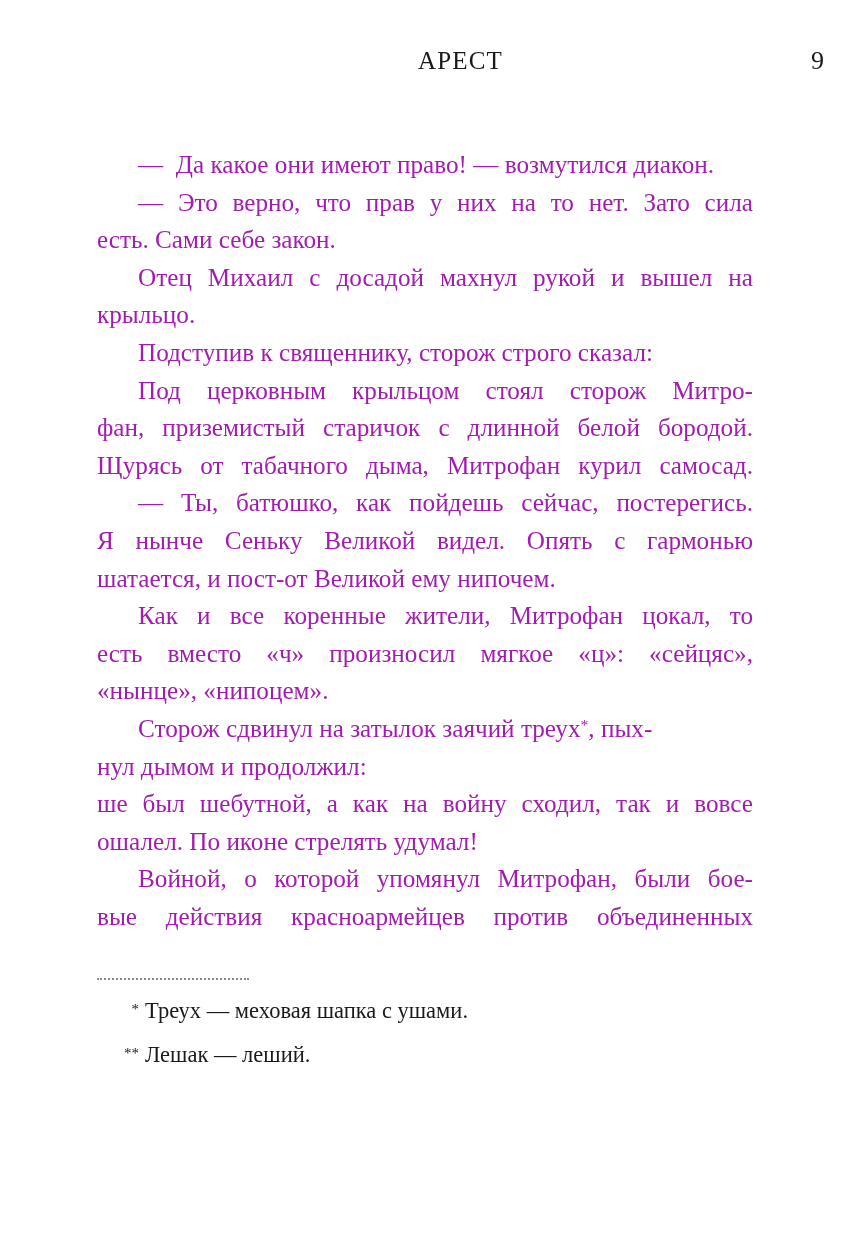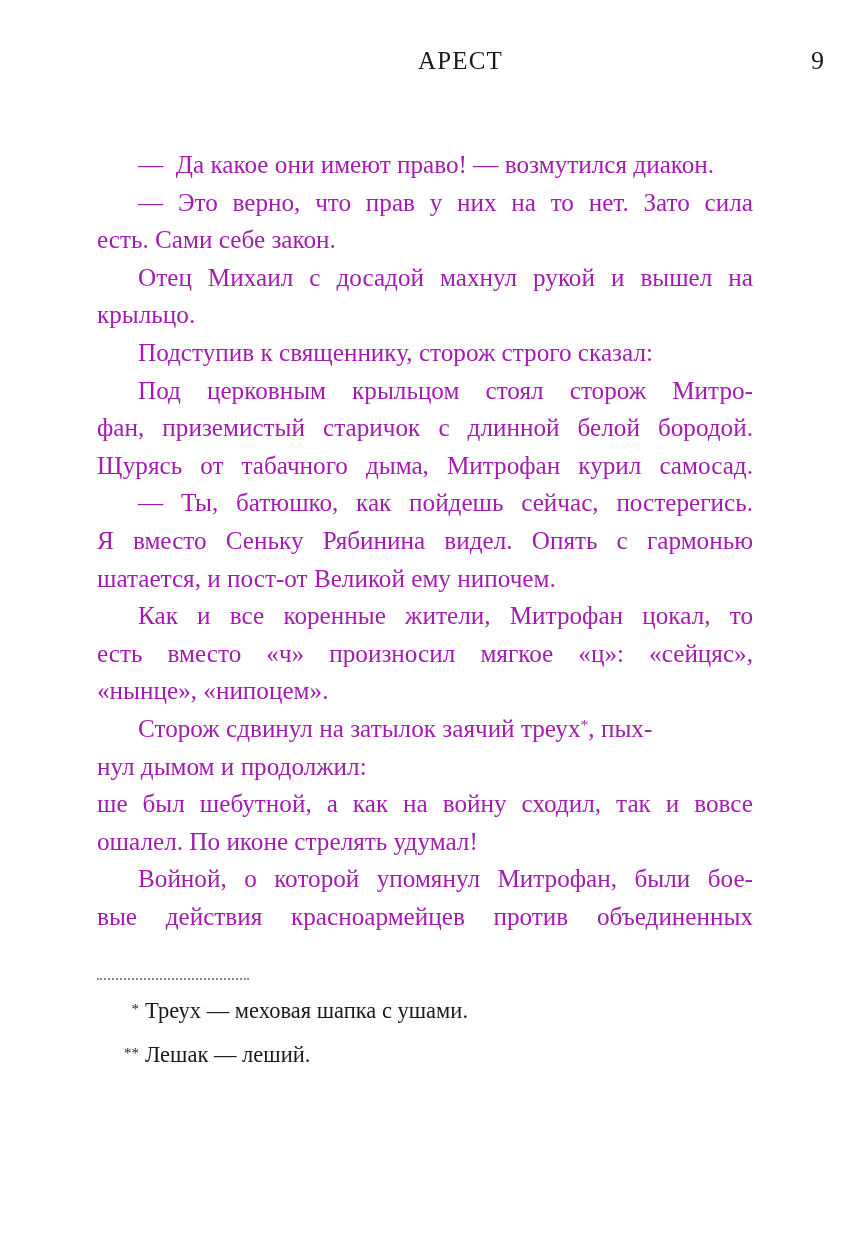--- a/index.html
+++ b/index.html
@@ -162,21 +162,21 @@
       <p class="para">
         <span class="line indent">Подступив к священнику, сторож строго сказал:</span>
       </p>
       <p class="para">
         <span class="line indent just">Под церковным крыльцом стоял сторож Митро-</span>
         <span class="line just">фан, приземистый старичок с длинной белой бородой.</span>
         <span class="line just">Щурясь от табачного дыма, Митрофан курил самосад.</span>
       </p>
       <p class="para">
         <span class="line indent just">—  Ты, батюшко, как пойдешь сейчас, постерегись.</span>
-        <span class="line just">Я вместо Сеньку Рябинина видел. Опять с гармонью</span>
+        <span class="line just">Я нынче Сеньку Великой видел. Опять с гармонью</span>
         <span class="line">шатается, и пост-от Великой ему нипочем.</span>
       </p>
       <p class="para">
         <span class="line indent just">Как и все коренные жители, Митрофан цокал, то</span>
         <span class="line just">есть вместо «ч» произносил мягкое «ц»: «сейцяс»,</span>
         <span class="line">«нынце», «нипоцем».</span>
       </p>
       <p class="para">
         <span class="line indent">Сторож сдвинул на затылок заячий треух<sup class="fn-ref">*</sup><span>, пых-</span></span>
         <span class="line">нул дымом и продолжил:</span>

